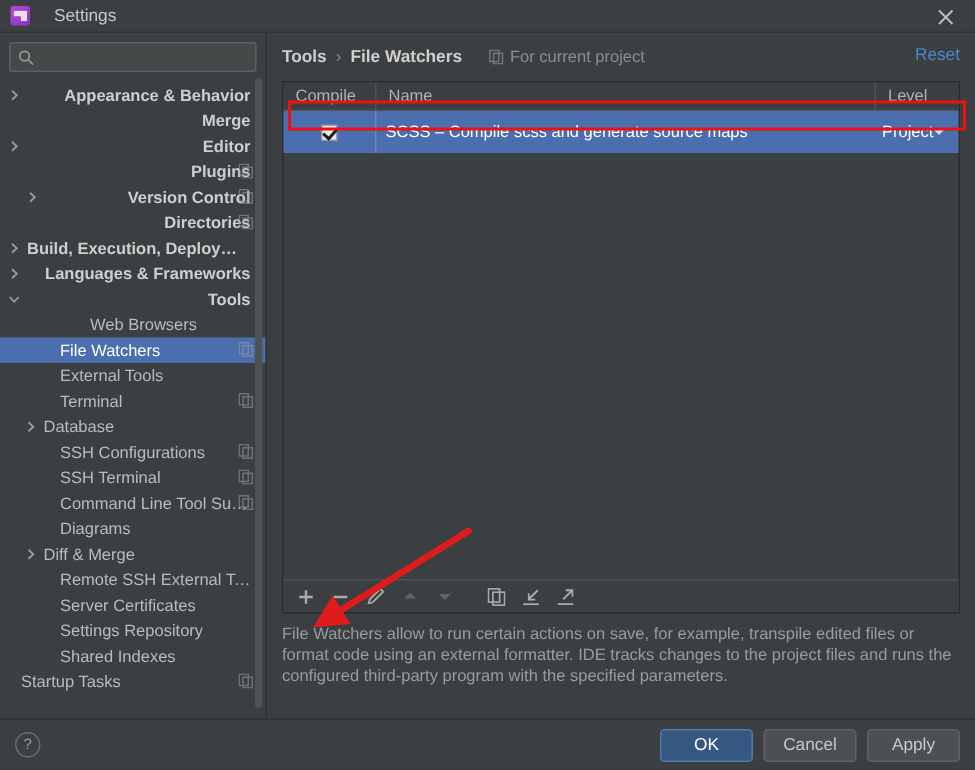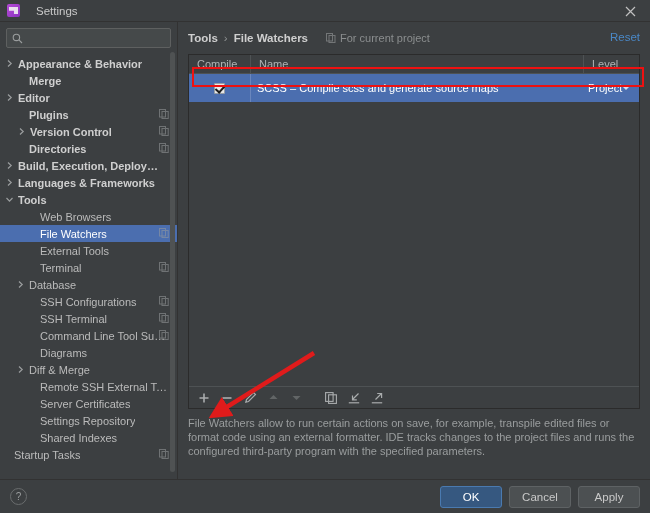--- a/index.html
+++ b/index.html
@@ -92,21 +92,21 @@
   .tree-item {
     height: 17px;
     display: flex; align-items: center;
     padding-right: 10px;
     white-space: nowrap;
     font-size: 11px;
     color: #bbbbbb;
     position: relative;
   }
   .tree-item.sel { background: #4b6eaf; color: #ffffff; }
-  .tree-item.bold { font-weight: bold; color: #cfcfcf; }
+  .tree-item.bold { font-weight: bold; color: #cfcfcf; justify-content: space-between; }
   .tw {
     width: 11px; height: 11px; flex: 0 0 11px;
     display: flex; align-items: center; justify-content: center;
     color: #9a9d9e;
   }
   .tw svg { display: block; }
   .tree-label { margin-left: 3px; overflow: hidden; text-overflow: ellipsis; }
   .cfg-icon {
     position: absolute; right: 8px; top: 3px;
     width: 10px; height: 10px; opacity: .55;
@@ -346,21 +346,21 @@
             <span class="tree-label">Languages &amp; Frameworks</span>
           </div>
           <div class="tree-item bold" style="padding-left: 4px;">
             <span class="tw">
               <svg width="9" height="9" viewBox="0 0 9 9">
                 <path d="M1.5 3 L4.5 6.2 L7.5 3" stroke="currentColor" stroke-width="1.2" fill="none"></path>
               </svg>
             </span>
             <span class="tree-label">Tools</span>
           </div>
-          <div class="tree-item" style="padding-left: 26px;">
+          <div class="tree-item" style="padding-left: 26px; gap: 20px;">
             <span class="tw"></span>
             <span class="tree-label">Web Browsers</span>
           </div>
           <div class="tree-item sel" style="padding-left: 26px;">
             <span class="tw"></span>
             <span class="tree-label">File Watchers</span>
             <span class="cfg-icon">
               <svg width="10" height="10" viewBox="0 0 10 10">
                 <rect x="0.5" y="0.5" width="6" height="7.5" stroke="#9a9d9e" fill="none" stroke-width="1"></rect>
                 <rect x="3" y="2.5" width="6.2" height="7" stroke="#9a9d9e" fill="none" stroke-width="1"></rect>

